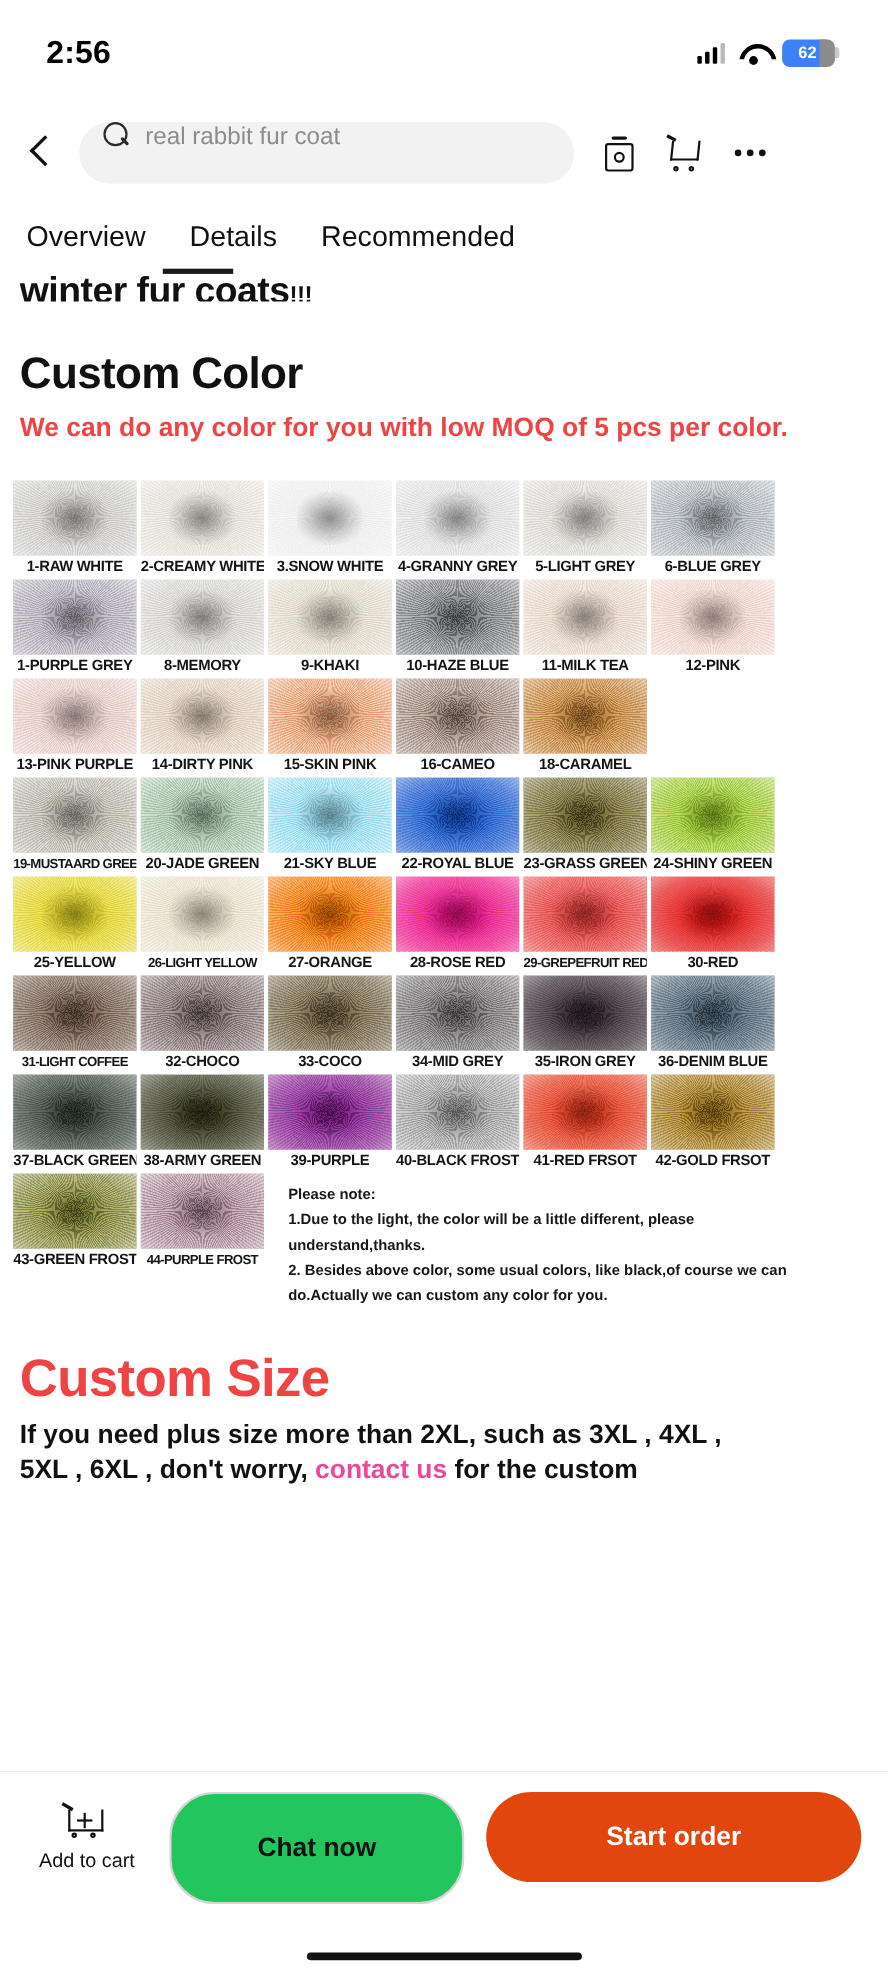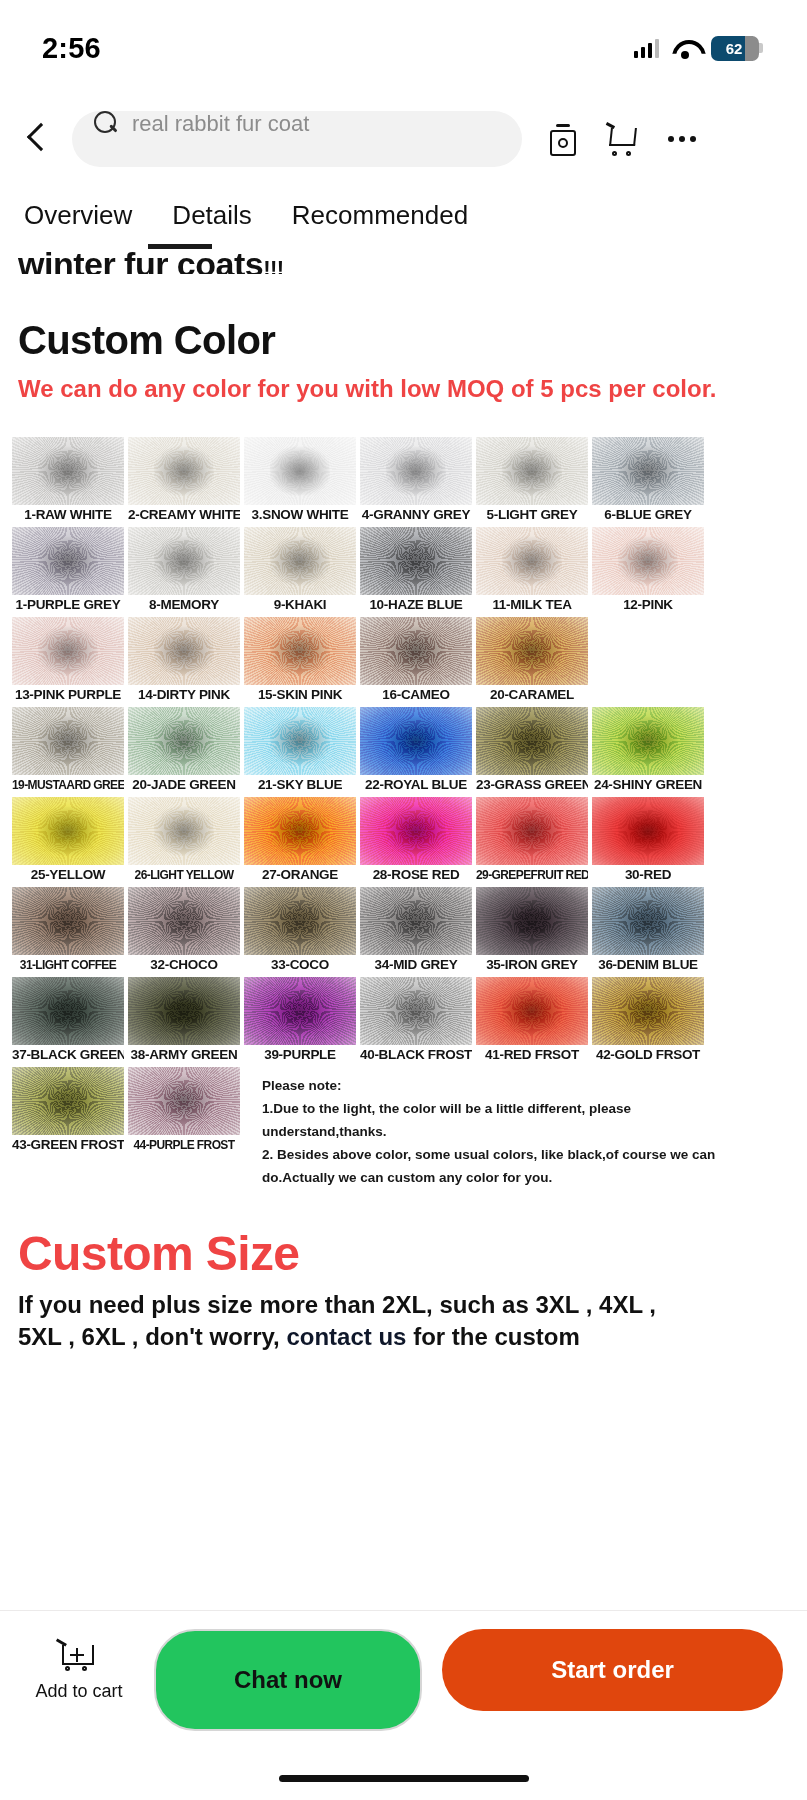--- a/index.html
+++ b/index.html
@@ -29,21 +29,21 @@
     content:""; position:absolute; left:0; top:1px; width:26px; height:26px;
     border:4px solid #000; border-radius:50%;
     clip-path: polygon(0 0,100% 0,100% 42%,0 42%);
   }
   .wifi:after{
     content:""; position:absolute; left:9px; top:12px; width:8px; height:8px;
     background:#000; border-radius:50%;
   }
   .battery { position:relative; display:flex; align-items:center; }
   .batt-body {
-    width:46px; height:25px; background:#0c4a6e; border-radius:7px;
+    width:46px; height:25px; background:#3b82f6; border-radius:7px;
     display:flex; align-items:center; justify-content:center;
     color:#fff; font-size:15px; font-weight:700;
   }
   .batt-body .fillgrey{ position:absolute; right:4px; top:0; width:14px; height:25px;
      background:#8c8c8c; border-radius:0 7px 7px 0; }
   .batt-num { position:relative; z-index:2; }
   .batt-tip { width:4px; height:10px; background:#c9c9c9; border-radius:0 2px 2px 0; margin-left:2px; }
 
   
   .searchbar {
@@ -141,21 +141,21 @@
   .note {
     margin-left: 18px; padding-top: 8px; flex:1 1 auto;
     font-size:13.5px; color:#171717; font-weight:600; line-height:21px;
   }
   .note p { margin-bottom: 2px; white-space:normal; }
 
   
   .h1b { font-size:48px; font-weight:800; color:#ef4444; margin-top:36px; letter-spacing:-0.6px; margin-left:6px;}
   .sizetext { font-size:24px; font-weight:700; color:#111; line-height:1.34; margin-top:8px; margin-left:6px;
               max-height:62px; overflow:hidden;}
-  .link { color:#0f172a; }
+  .link { color:#ec4899; }
 
   
   .bottombar {
     position:absolute; left:0; bottom:0; width:807px; height:190px;
     background:#fff; border-top:1px solid #eceaea;
     display:flex; align-items:flex-start; padding: 18px 24px 0 24px; gap: 20px;
   }
   .addcart { width: 110px; text-align:center; padding-top:4px; }
   .addcart .ico { width:46px;height:40px;margin:0 auto;position:relative; }
   .addcart .ico .basket{position:absolute;left:6px;top:12px;width:32px;height:20px;
@@ -383,21 +383,21 @@
                 <div class="sheen"></div>
               </div>
               <div class="lbl">16-CAMEO</div>
             </div>
             <div class="cell">
               <div class="sw" style="background: rgb(189, 121, 54);">
                 <div class="burst"></div>
                 <div class="core"></div>
                 <div class="sheen"></div>
               </div>
-              <div class="lbl">20-CARAMEL</div>
+              <div class="lbl">18-CARAMEL</div>
             </div>
           </div>
           <div class="grid-row">
             <div class="cell">
               <div class="sw" style="background: rgb(181, 176, 164);">
                 <div class="burst"></div>
                 <div class="core"></div>
                 <div class="sheen"></div>
               </div>
               <div class="lbl tight">19-MUSTAARD GREEN</div>

